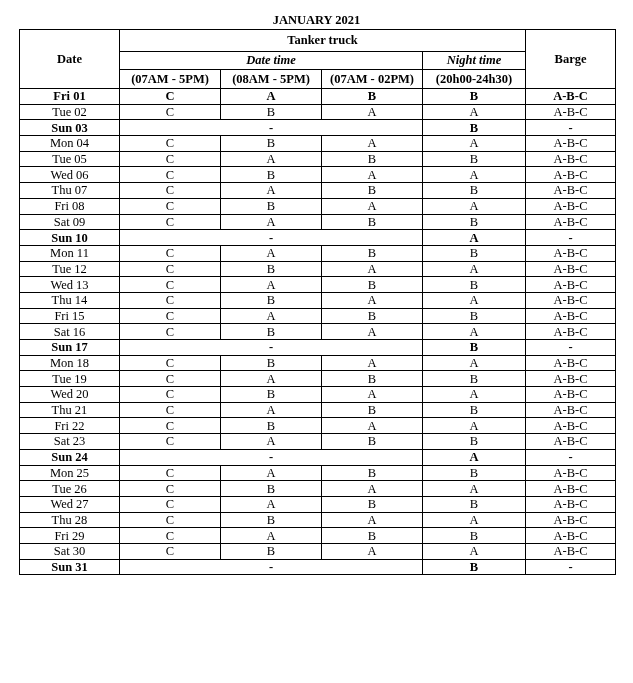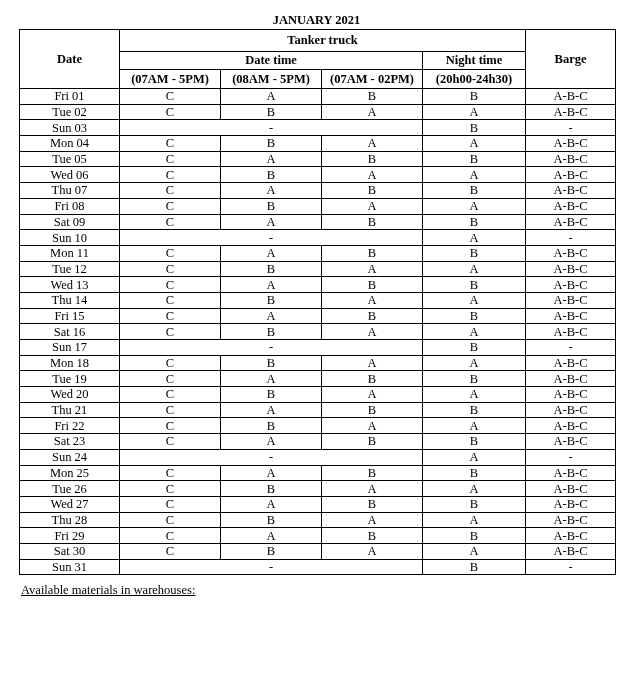--- a/index.html
+++ b/index.html
@@ -19,26 +19,26 @@
     font-size: 12.5px;
   }
   table.sched td, table.sched th {
     border: 1px solid #000; padding: 0; margin: 0;
     text-align: center; vertical-align: middle;
     white-space: nowrap; overflow: hidden;
     font-weight: normal;
   }
   table.sched th { font-weight: bold; }
   .h1 { height: 22px; }
-  .h2 { height: 18px; }
+  .h2 { height: 18px; font-style: italic; }
   .h3 { height: 19px; }
   table.sched tbody tr { height: 15.7px; }
   table.sched tbody td { line-height: 14px; }
   td.date { text-align: left; padding-left: 3px; }
-  tr.bold td { font-weight: normal; }
+  tr.bold td { font-weight: bold; }
   col.c-date { width: 100px; }
   col.c-a { width: 101px; }
   col.c-b { width: 101px; }
   col.c-c { width: 101px; }
   col.c-n { width: 103px; }
   col.c-barge { width: 90px; }
   .notes {
     position: absolute; left: 21px; top: 583px; width: 600px;
     font-size: 12.5px; line-height: 15.6px;
   }
@@ -312,14 +312,13 @@
       <tr class="bold">
         <td class="date">Sun 31</td>
         <td colspan="3">-</td>
         <td>B</td>
         <td>-</td>
       </tr>
     </tbody>
 </table>
 
 <div class="notes">
-  <div class="head">Available materials in warehouses:</div>
 </div>
 
 </body></html>

